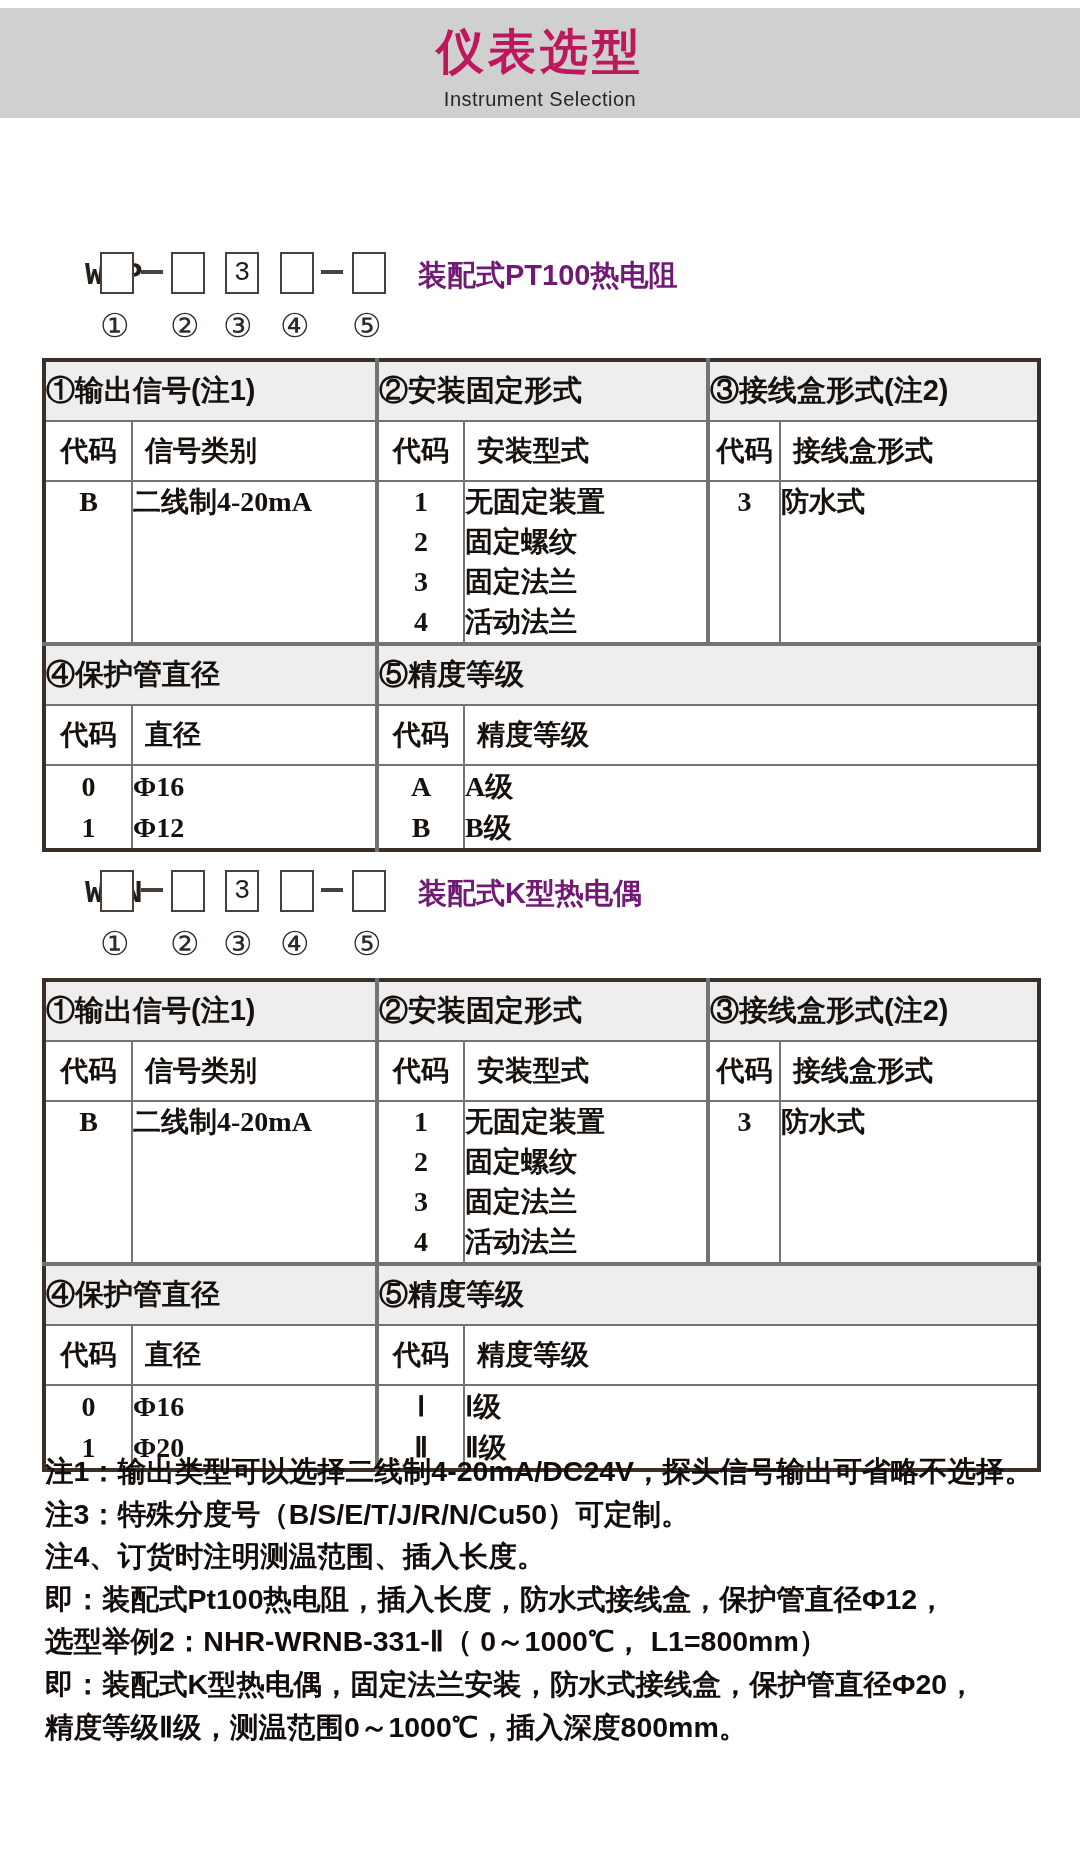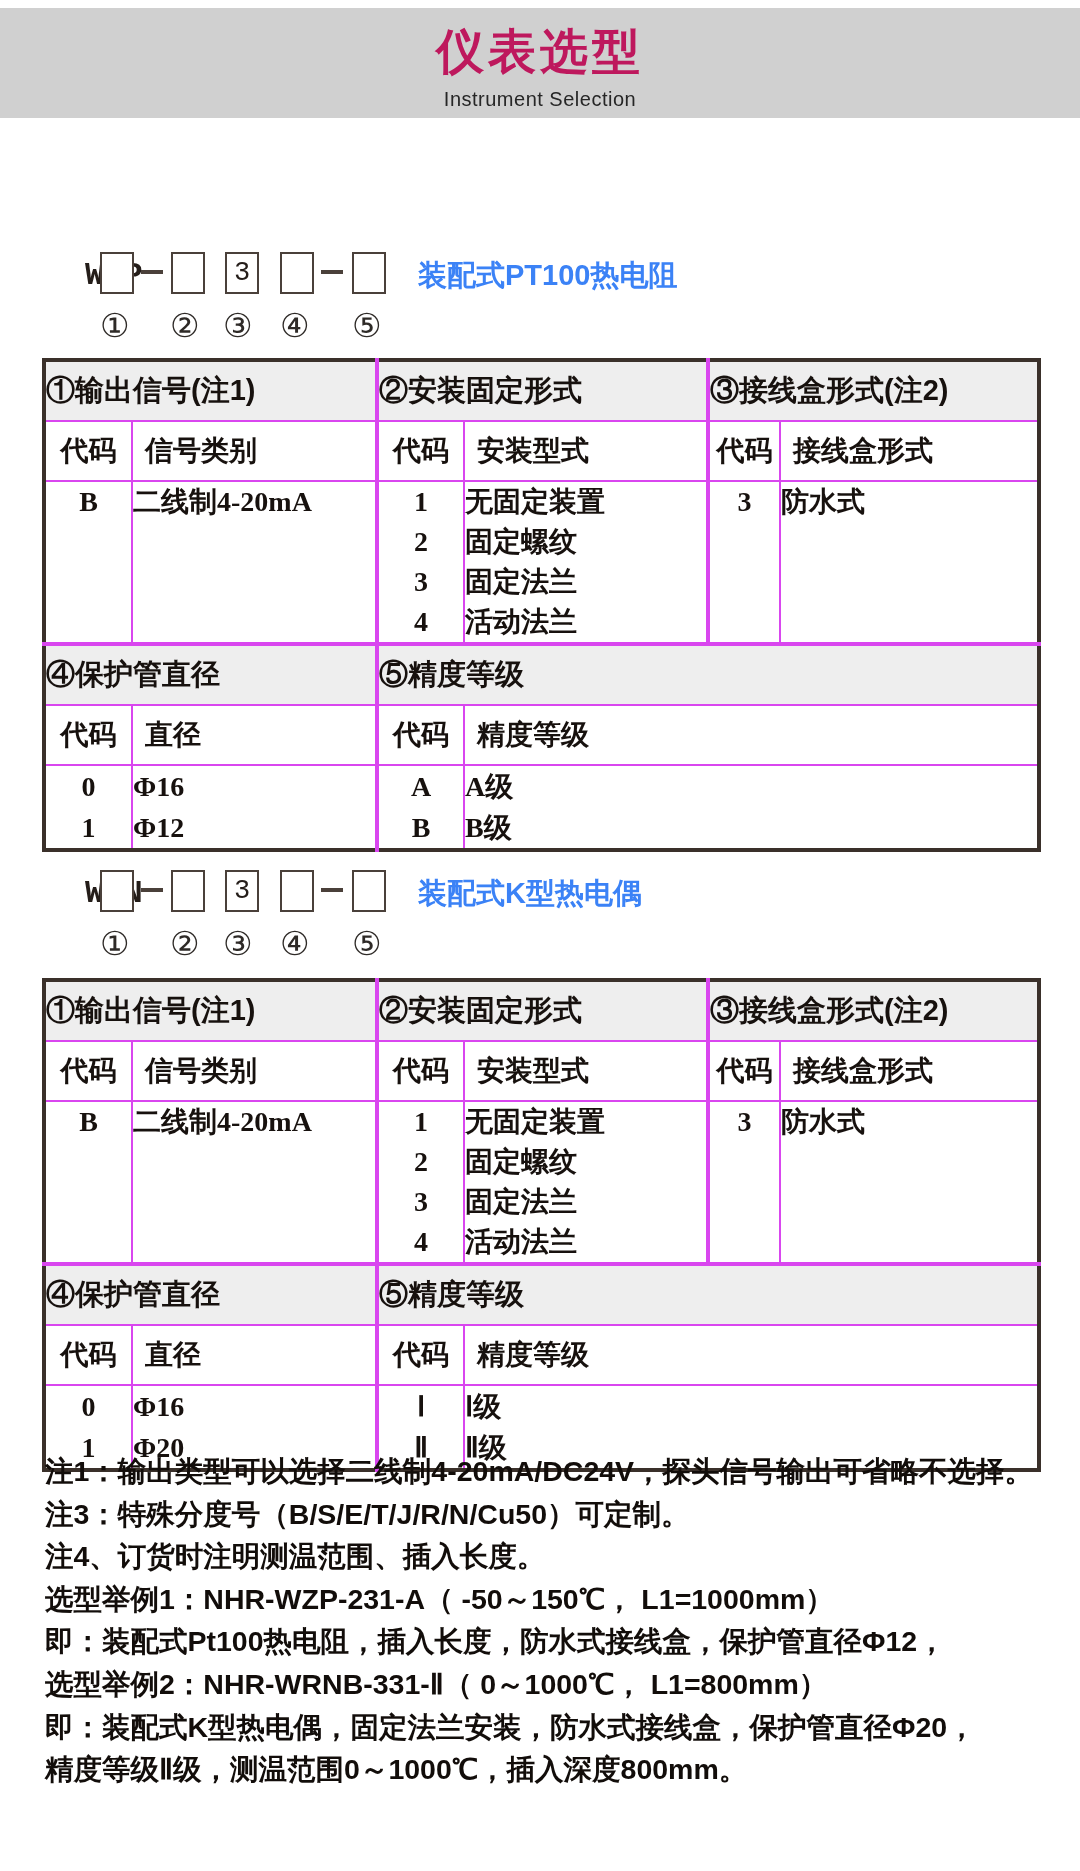--- a/index.html
+++ b/index.html
@@ -26,36 +26,36 @@
   }
   .code-box {
     position:absolute; top:2px; width:30px; height:38px; border:2.5px solid #4a403a;
     text-align:center; line-height:38px; font-size:27px; color:#241d19;
     font-family:"Liberation Mono", monospace; background:#fff;
   }
   .bx0 { left:100px; } .bx1 { left:171px; } .bx2 { left:225px; }
   .bx3 { left:280px; } .bx4 { left:352px; }
   .dash { position:absolute; top:20px; width:22px; height:4px; background:#4a403a; }
   .d0 { left:141px; } .d1 { left:321px; }
-  .model-desc { position:absolute; left:418px; top:6px; font-size:29px; font-weight:700; color:#3b82f6; }
+  .model-desc { position:absolute; left:418px; top:6px; font-size:29px; font-weight:700; color:#701a75; }
   .marker {
     position:absolute; top:56px; font-size:33px; color:#2e2a27;
     font-family:"Liberation Serif", serif; font-weight:400;
   }
   .mk0 { left:100px; } .mk1 { left:170px; } .mk2 { left:223px; }
   .mk3 { left:280px; } .mk4 { left:352px; }
 
   
   .spec-table {
     position:absolute; left:42px; width:995px; border-collapse:collapse;
     table-layout:fixed; border:4px solid #3a302a; background:#fff;
   }
   #table-0 { top:358px; }
   #table-1 { top:978px; }
-  .spec-table td, .spec-table th { border:2px solid #d946ef; padding:0; }
+  .spec-table td, .spec-table th { border:2px solid #737373; padding:0; }
   .sec-h {
     background:#eeeeee; height:58px; font-size:29px; font-weight:700;
     text-align:left; padding-left:8px; color:#17110e;
     font-family:"Liberation Sans", sans-serif;
   }
   .sub-h {
     height:58px; font-size:28px; font-weight:700; text-align:left;
     font-family:"Liberation Serif", serif; color:#17110e;
   }
   .sub-h.code-col { text-align:center; }
@@ -282,20 +282,19 @@
         <div>Ⅱ级</div>
       </td>
     </tr>
   </tbody>
     </table>
 
   <div class="notes">
     <div>注1：输出类型可以选择二线制4-20mA/DC24V，探头信号输出可省略不选择。</div>
     <div>注3：特殊分度号（B/S/E/T/J/R/N/Cu50）可定制。</div>
     <div>注4、订货时注明测温范围、插入长度。</div>
-    <div>选型举例1：NHR-WZP-231-A（ -50～150℃， L1=1000mm）</div>
     <div>即：装配式Pt100热电阻，插入长度，防水式接线盒，保护管直径Φ12，</div>
     <div>选型举例2：NHR-WRNB-331-Ⅱ（ 0～1000℃， L1=800mm）</div>
     <div>即：装配式K型热电偶，固定法兰安装，防水式接线盒，保护管直径Φ20，</div>
     <div>精度等级Ⅱ级，测温范围0～1000℃，插入深度800mm。</div>
   </div>
 
 </div>
 
 </body></html>

